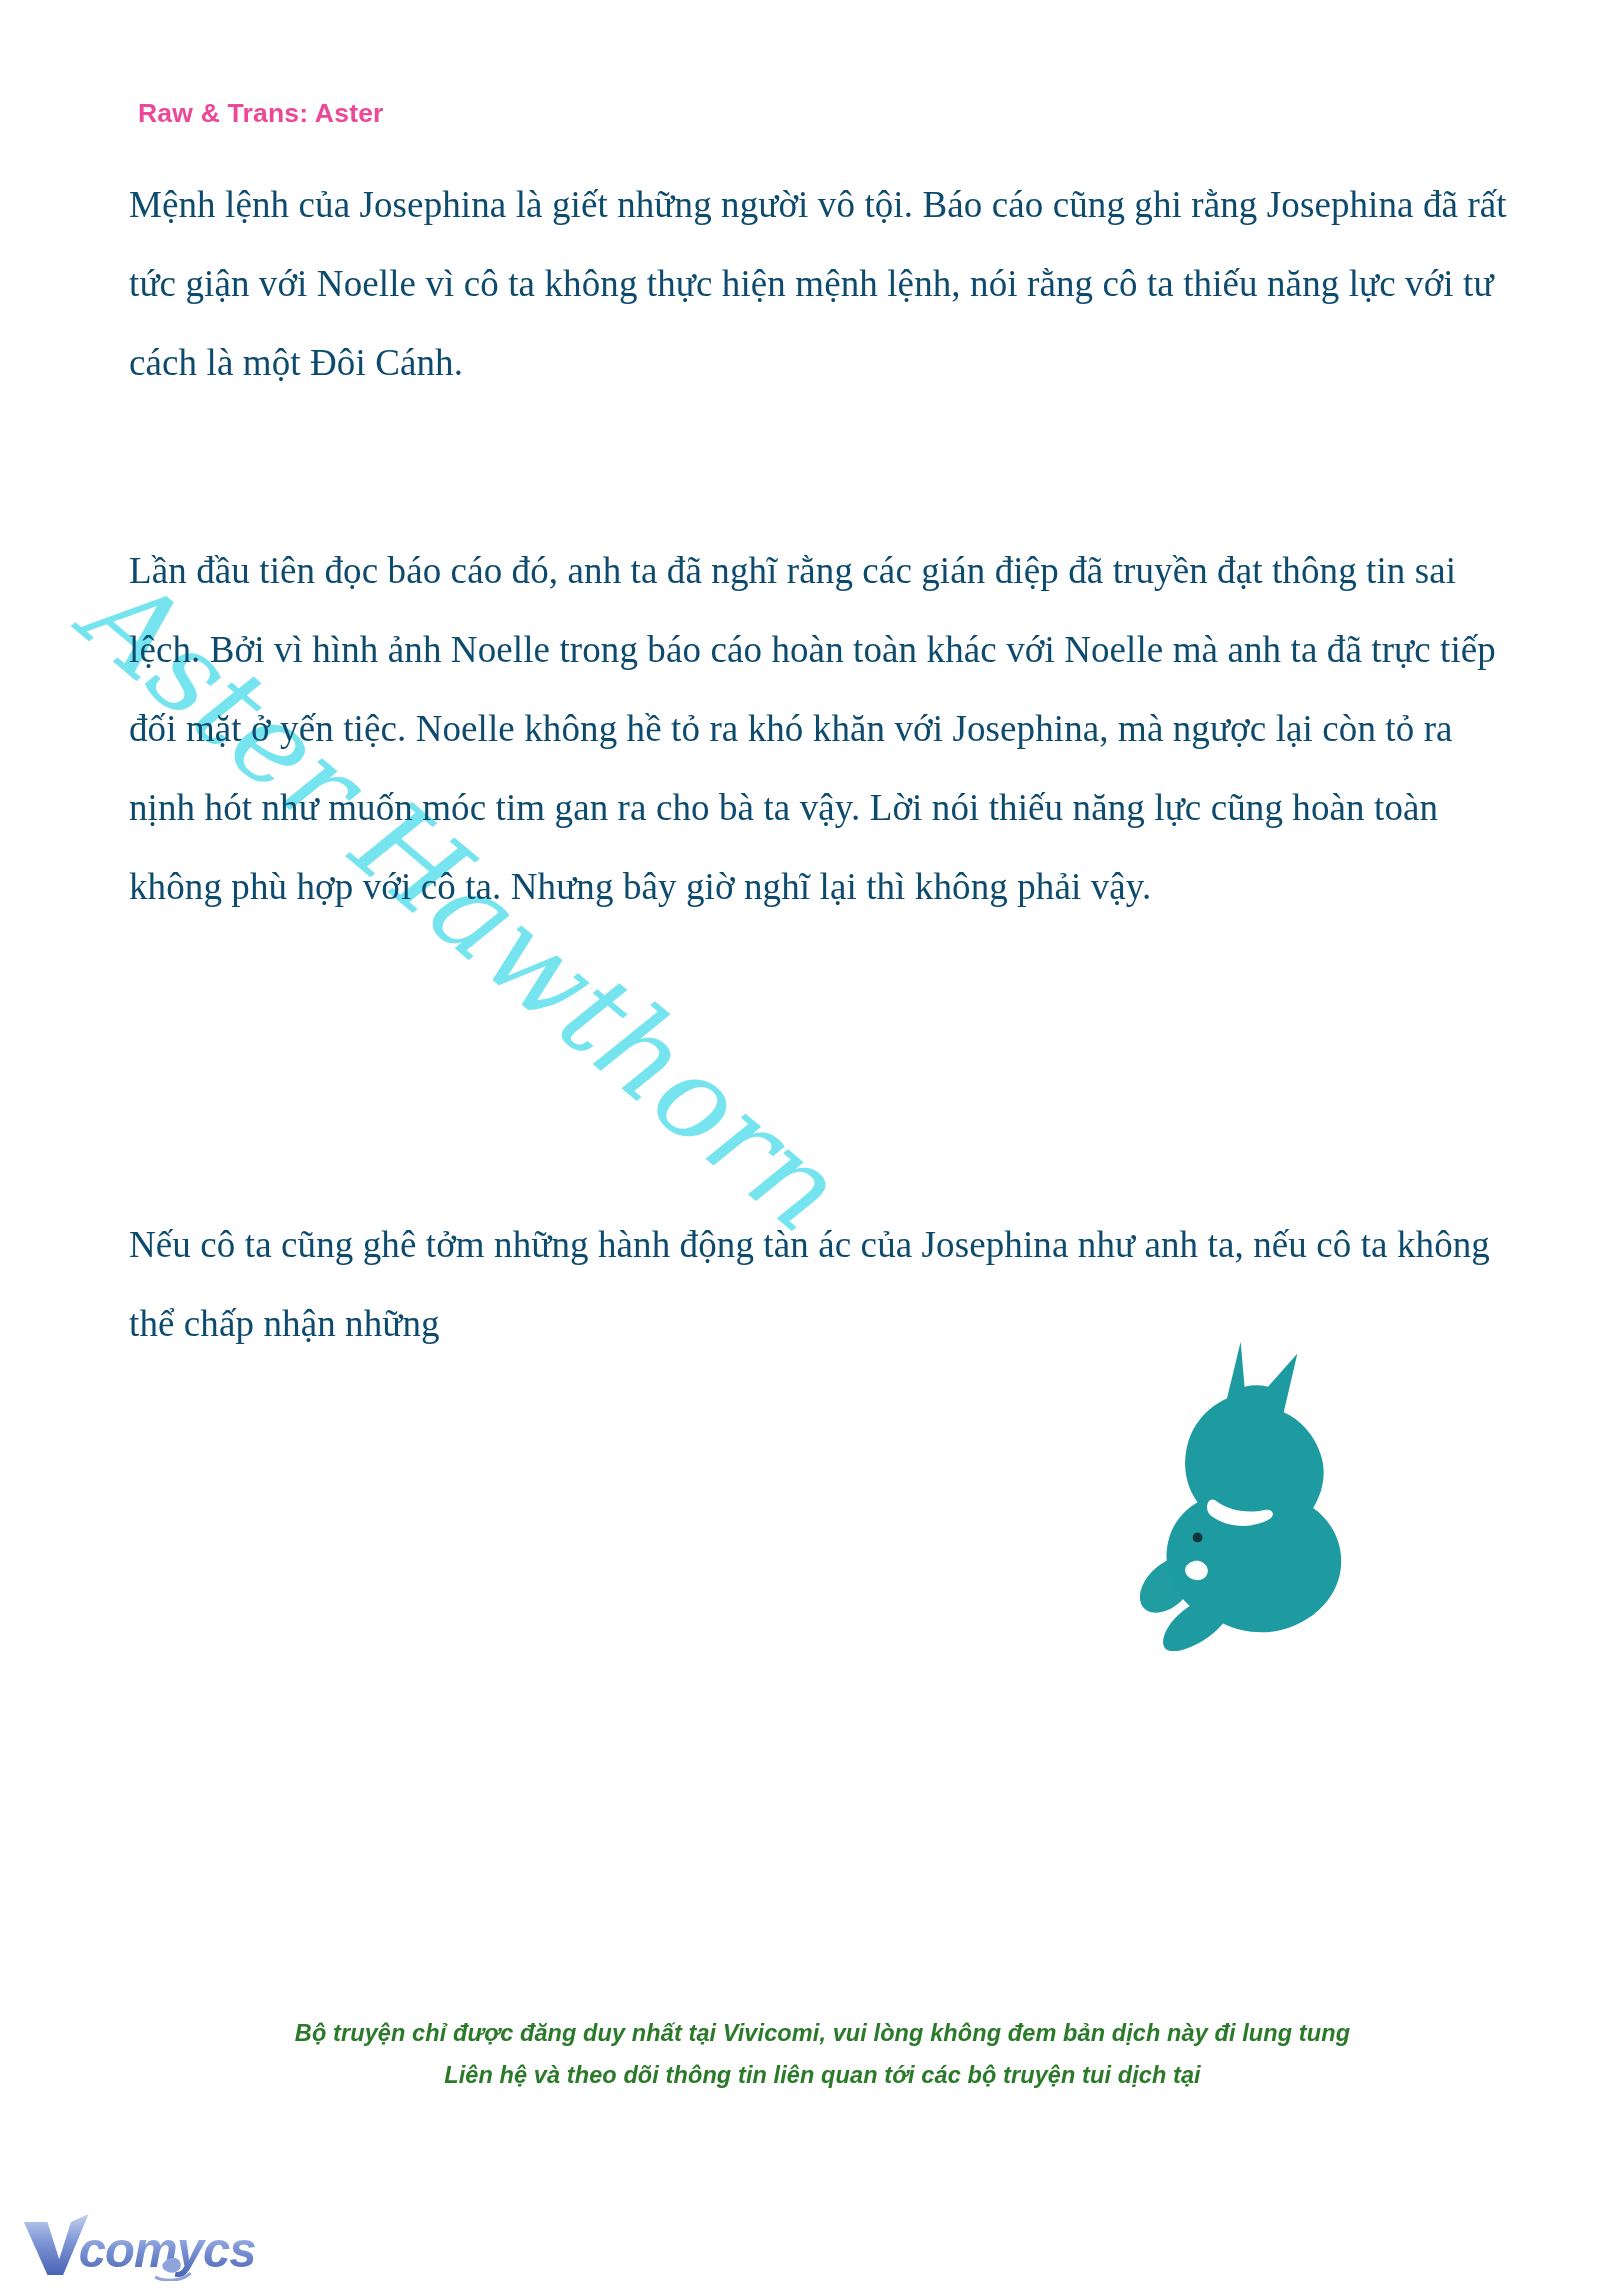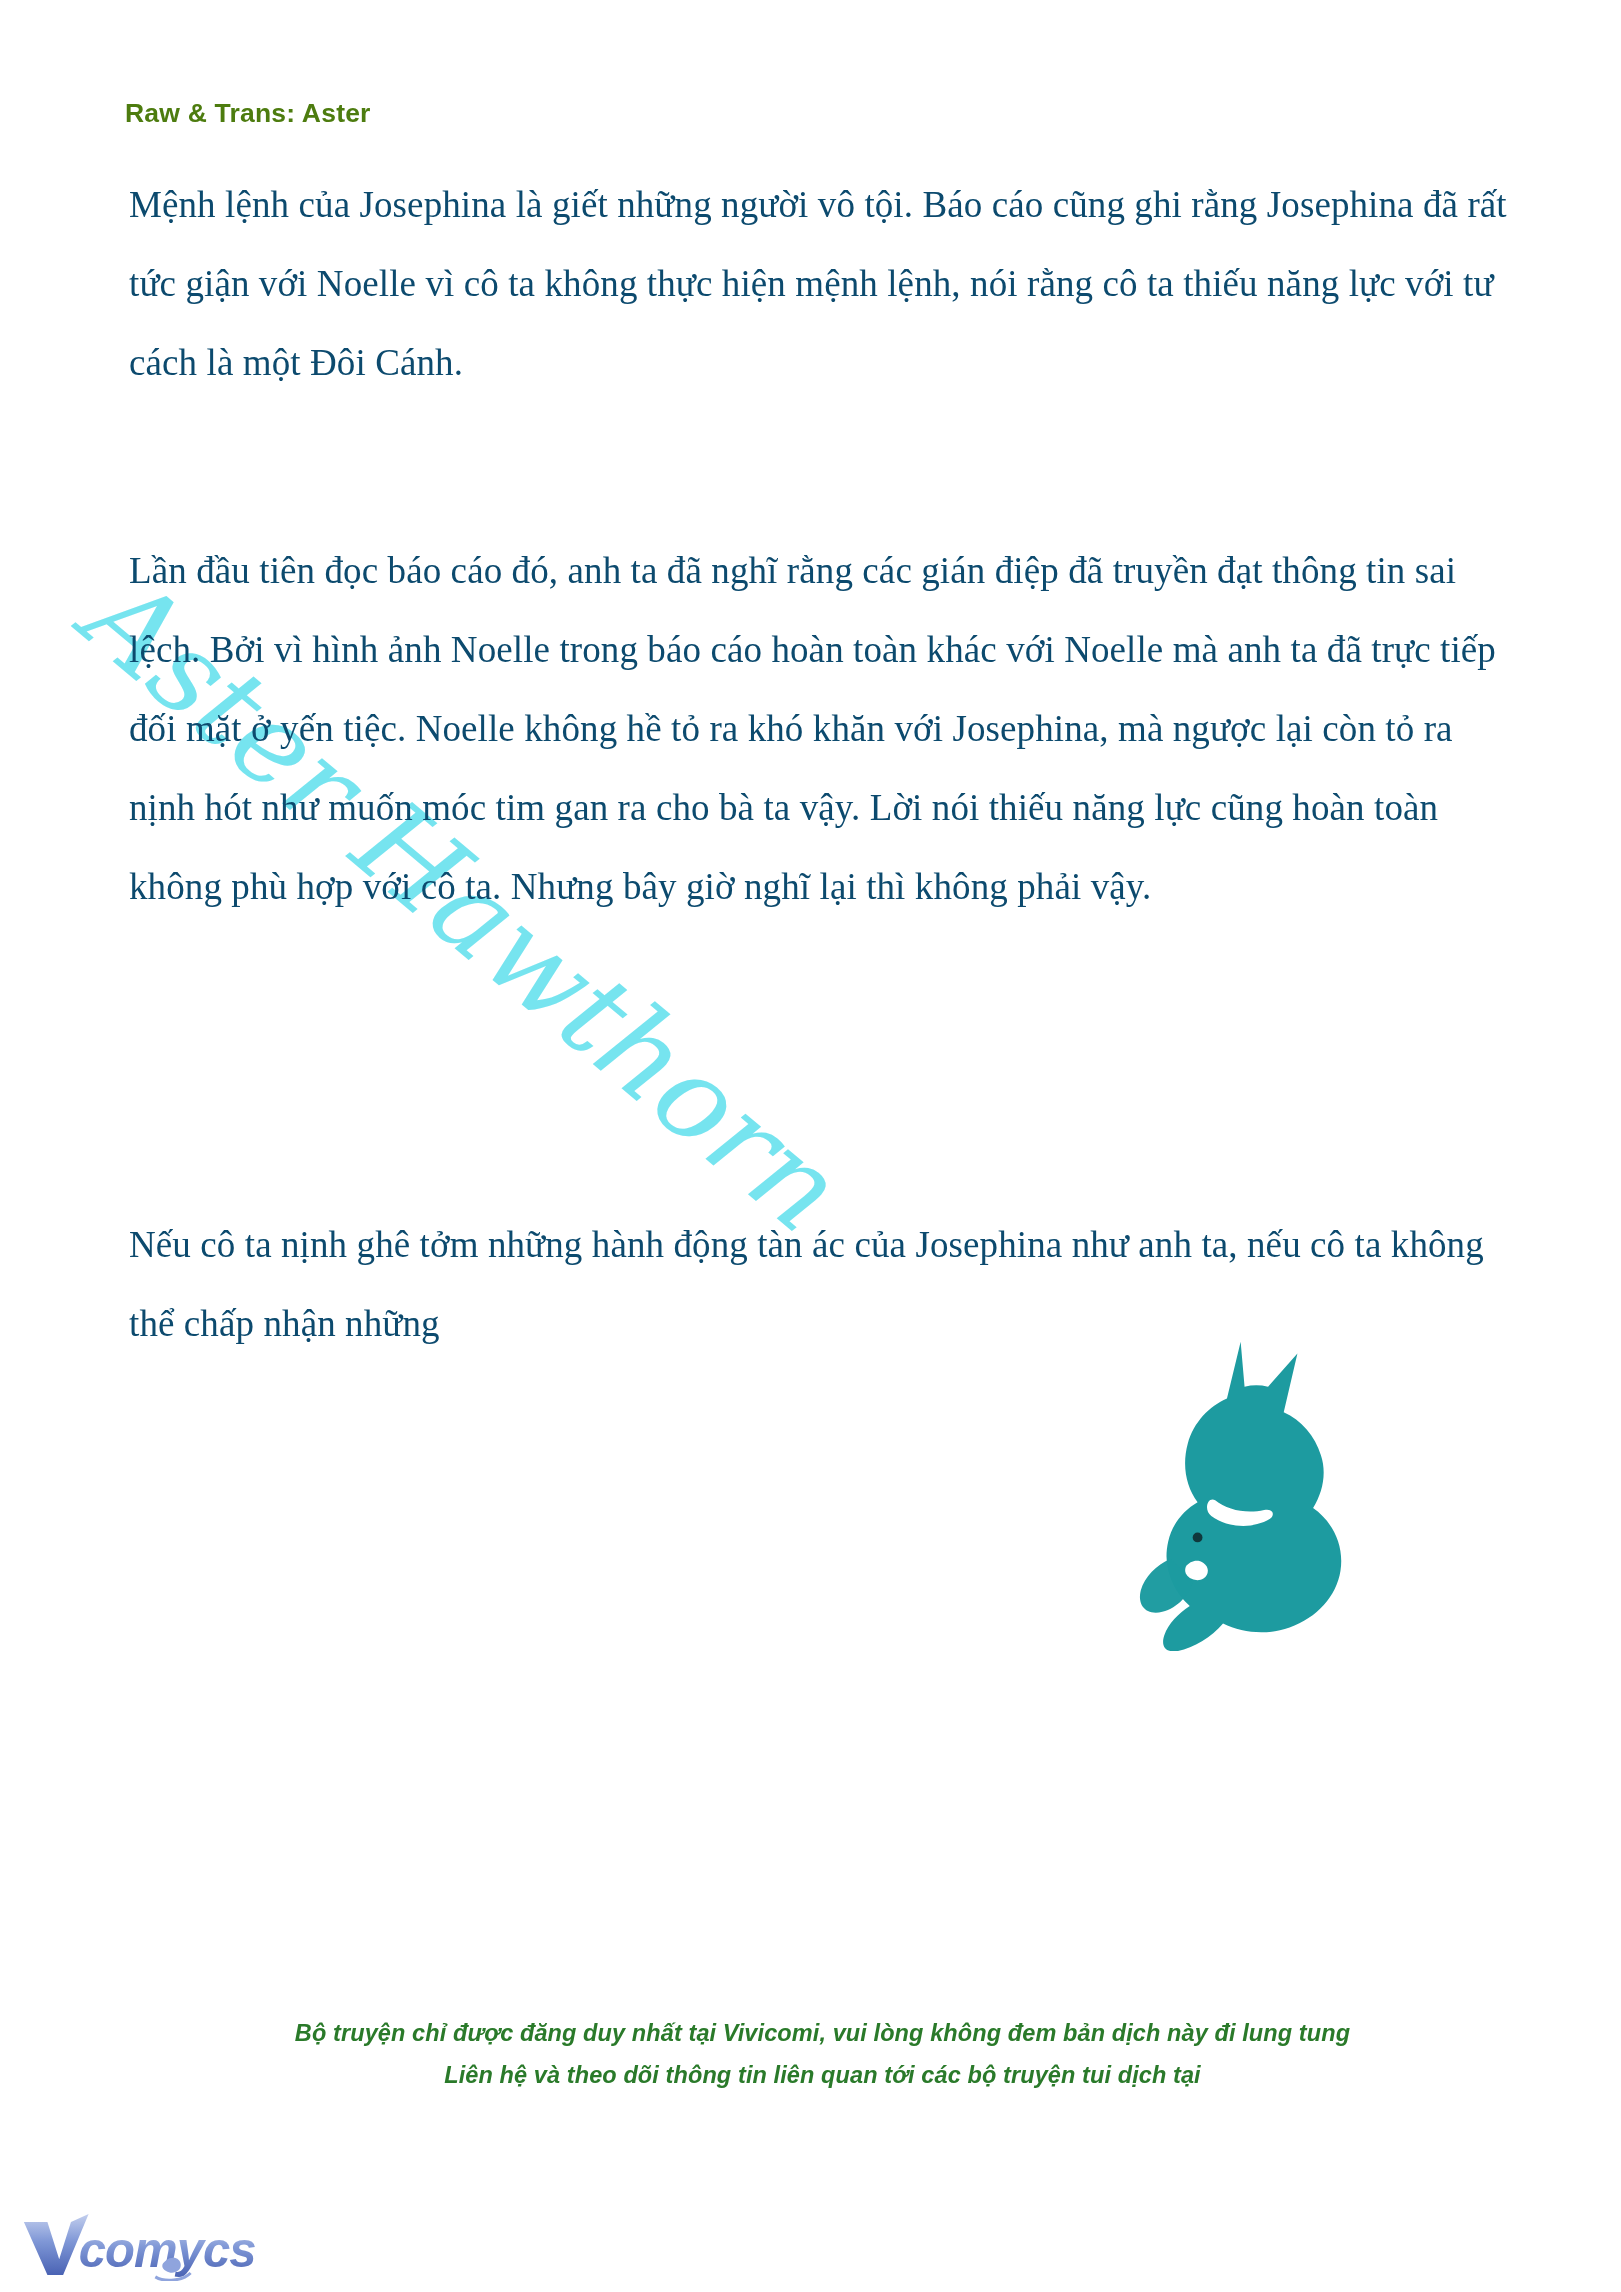--- a/index.html
+++ b/index.html
@@ -14,26 +14,26 @@
     position: relative;
     width: 1621px;
     height: 2293px;
     background: #ffffff;
     overflow: hidden;
   }
 
   
   .header {
     position: absolute;
-    left: 125px;
+    left: 138px;
     top: 98px;
     font-family: "Liberation Sans", "DejaVu Sans", sans-serif;
     font-size: 26.5px;
     font-weight: 600;
-    color: #4d7c0f;
+    color: #ec4899;
     letter-spacing: 0.2px;
     white-space: nowrap;
   }
 
   
   .content {
     position: absolute;
     left: 129px;
     top: 165px;
     width: 1397px;
@@ -144,21 +144,21 @@
       <circle cx="74" cy="214" r="5" fill="#10383c"></circle>
     </svg>
   </div>
 
   <div class="content">
     <p class="para">Mệnh lệnh của Josephina là giết những người vô tội. Báo cáo cũng ghi rằng Josephina đã rất tức giận với Noelle vì cô ta không thực hiện mệnh lệnh, nói rằng cô ta thiếu năng lực với tư cách là một Đôi Cánh.</p>
     <div class="gap-a"></div>
     <p class="para">Lần đầu tiên đọc báo cáo đó, anh ta đã nghĩ rằng các gián điệp đã truyền đạt thông tin sai lệch. Bởi vì hình ảnh Noelle trong báo cáo hoàn toàn khác với Noelle mà anh ta đã trực tiếp đối mặt ở yến tiệc. Noelle không hề tỏ ra khó khăn với Josephina, mà ngược lại còn tỏ ra nịnh hót như muốn móc tim gan ra cho bà ta vậy. Lời nói thiếu năng lực cũng hoàn toàn không phù hợp với cô ta. Nhưng bây giờ nghĩ lại thì không phải vậy.</p>
     <div class="gap-b"></div>
     <div class="gap-c"></div>
-    <p class="para">Nếu cô ta nịnh ghê tởm những hành động tàn ác của Josephina như anh ta, nếu cô ta không thể chấp nhận những</p>
+    <p class="para">Nếu cô ta cũng ghê tởm những hành động tàn ác của Josephina như anh ta, nếu cô ta không thể chấp nhận những</p>
   </div>
 
   <div class="footer">
     <div class="footer-line">Bộ truyện chỉ được đăng duy nhất tại Vivicomi, vui lòng không đem bản dịch này đi lung tung</div>
     <div class="footer-line">Liên hệ và theo dõi thông tin liên quan tới các bộ truyện tui dịch tại</div>
   </div>
 
   <div class="logo">
     <svg viewBox="0 0 260 72" xmlns="http://www.w3.org/2000/svg" aria-hidden="true">
       <defs>

